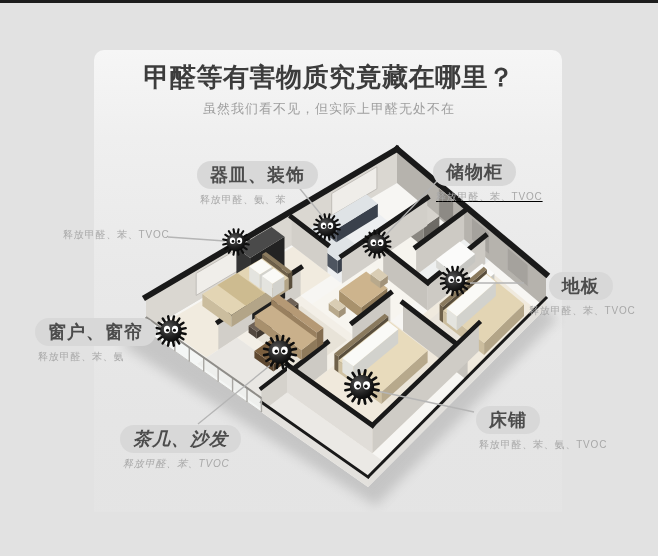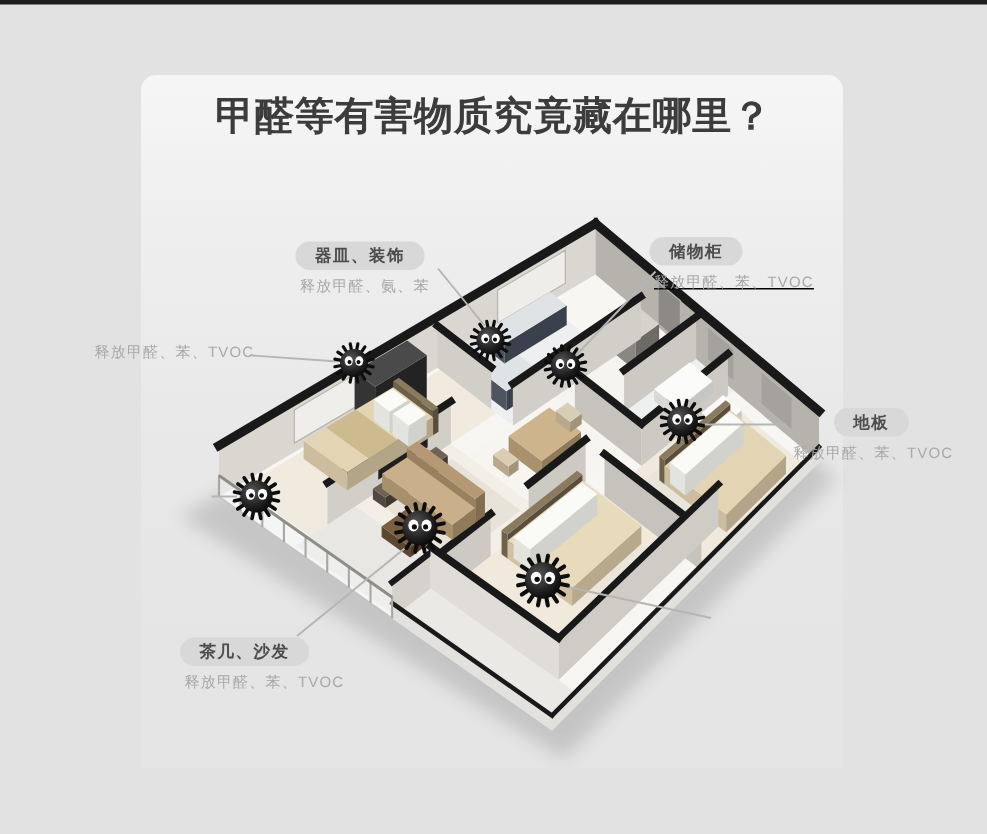--- a/index.html
+++ b/index.html
@@ -8,30 +8,31 @@
   .topbar{position:absolute;top:0;left:0;right:0;height:3px;background:#1d1d1d;z-index:5;}
   .card{position:absolute;left:94px;top:50px;width:468px;height:494px;border-radius:10px;
         background:linear-gradient(180deg,#f6f6f6 0%,#efefef 18%,#e9e9e9 45%,#e5e5e5 75%,#e4e4e4 100%);z-index:0;}
   .title{position:absolute;left:0;right:0;top:60px;margin:0;text-align:center;z-index:2;
          font-size:26px;font-weight:800;color:#3c3c3c;letter-spacing:.5px;}
   .subtitle{position:absolute;left:0;right:0;top:100px;margin:0;text-align:center;z-index:2;
          font-size:13px;color:#9e9e9e;letter-spacing:1px;}
   #scene{position:absolute;left:0;top:0;z-index:1;}
   .callout{position:absolute;z-index:3;}
   .pill{display:inline-block;background:#d8d8d8;border-radius:14px;padding:2px 13px;
-        font-size:11px;font-weight:bold;color:#4c4c4c;letter-spacing:1px;white-space:nowrap;}
+        font-size:18px;font-weight:bold;color:#4c4c4c;letter-spacing:1px;white-space:nowrap;}
   .csub{margin-top:4px;margin-left:3px;font-size:10px;color:#a8a8a8;letter-spacing:.8px;white-space:nowrap;}
 </style>
 </head>
 <body>
 
 <div class="stage">
   <div class="topbar"></div>
   <div class="card"></div>
   <h1 class="title">甲醛等有害物质究竟藏在哪里？</h1>
+  <p class="subtitle">虽然我们看不见，但实际上甲醛无处不在</p>
 
   <svg id="scene" width="658" height="556" viewBox="0 0 658 556">
       <defs>
         <radialGradient id="gsoot" cx="0.38" cy="0.34" r="0.8">
           <stop offset="0" stop-color="#585858"></stop>
           <stop offset="0.55" stop-color="#222"></stop>
           <stop offset="1" stop-color="#000"></stop>
         </radialGradient>
         <filter id="soft" x="-25%" y="-25%" width="150%" height="150%">
           <feGaussianBlur stdDeviation="6"></feGaussianBlur>
@@ -355,17 +356,25 @@
     <div class="pill"><span>储物柜</span></div>
     <div class="csub">释放甲醛、苯、TVOC</div>
   </div>
   <div class="callout" style="left: 60px; top: 224px;">
     <div class="csub">释放甲醛、苯、TVOC</div>
   </div>
   <div class="callout" style="left: 526px; top: 272px; text-align: center;">
     <div class="pill"><span>地板</span></div>
     <div class="csub">释放甲醛、苯、TVOC</div>
   </div>
-  <div class="callout" style="left: 120px; top: 425px;">
+  <div class="callout" style="left: 35px; top: 318px;">
+    <div class="pill"><span>窗户、窗帘</span></div>
+    <div class="csub">释放甲醛、苯、氨</div>
+  </div>
+  <div class="callout" style="left: 120px; top: 425px; font-style: italic;">
     <div class="pill"><span>茶几、沙发</span></div>
     <div class="csub">释放甲醛、苯、TVOC</div>
+  </div>
+  <div class="callout" style="left: 476px; top: 406px;">
+    <div class="pill"><span>床铺</span></div>
+    <div class="csub">释放甲醛、苯、氨、TVOC</div>
   </div>
 </div>
 
 </body></html>

